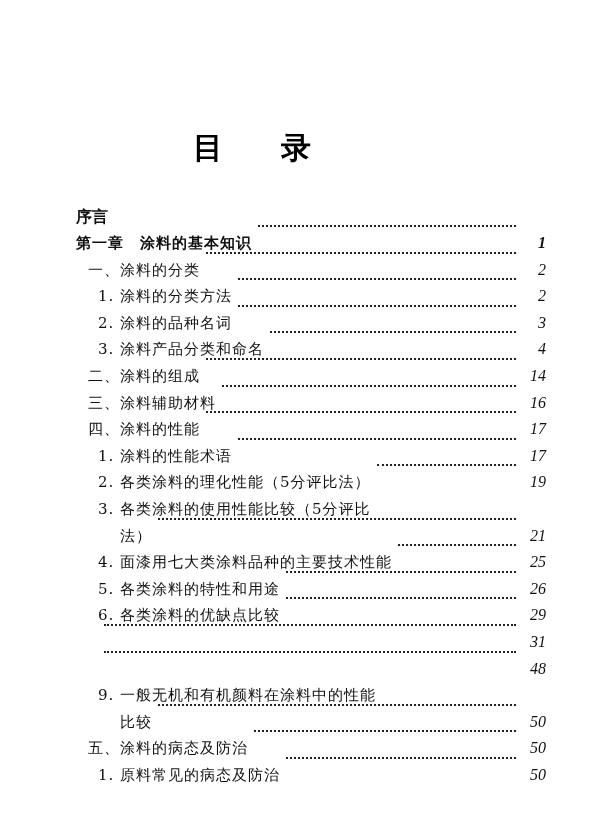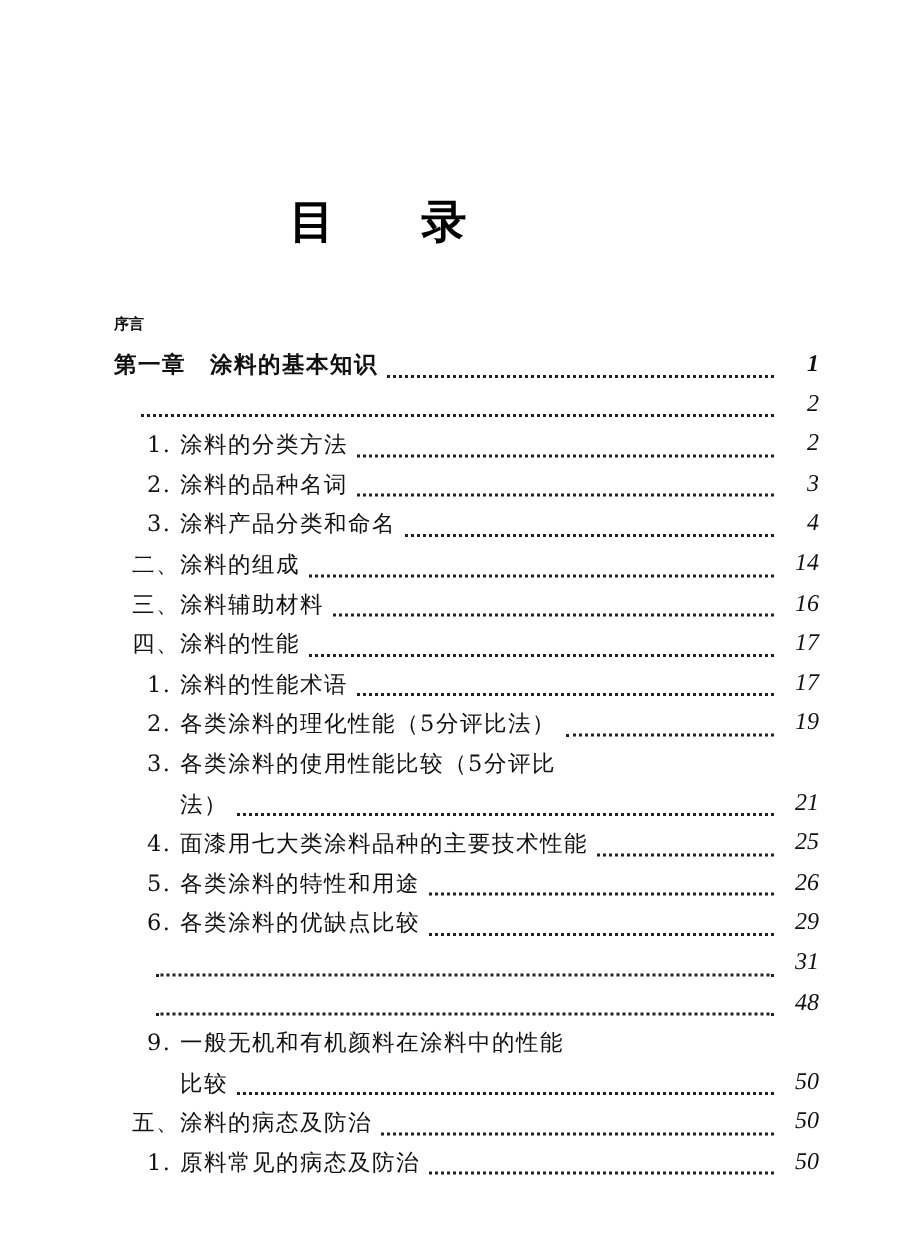--- a/index.html
+++ b/index.html
@@ -22,26 +22,26 @@
     text-indent: 58px;
     color: #000;
   }
   .toc {
     position: absolute;
     top: 204px; left: 76px; width: 470px;
   }
   .preface {
     font-family: Liberation Sans, sans-serif;
     font-weight: bold;
-    font-size: 10px;
+    font-size: 16px;
     height: 26px; line-height: 26px;
   }
   .row {
     display: flex;
-    align-items: flex-end;
+    align-items: flex-start;
     height: 26.6px;
     line-height: 26.6px;
     font-size: 15px;
     white-space: nowrap;
   }
   .row.chapter { font-family: "DejaVu Sans", sans-serif; font-weight: bold; font-size: 15px; }
   .row.l1 { padding-left: 12px; }
   .row.l2 { padding-left: 22px; }
   .row.cont { padding-left: 44px; }
   .label { flex: 0 0 auto; letter-spacing: 1px; }
@@ -67,20 +67,21 @@
 
 <div class="toc">
   <div class="preface">序言</div>
 
   <div class="row chapter">
     <span class="label">第一章　涂料的基本知识</span>
     <span class="leader"></span>
     <span class="pg">1</span>
   </div>
   <div class="row l1">
+    <span class="label">一、涂料的分类</span>
     <span class="leader"></span>
     <span class="pg">2</span>
   </div>
   <div class="row l2">
     <span class="label">1. 涂料的分类方法</span>
     <span class="leader"></span>
     <span class="pg">2</span>
   </div>
   <div class="row l2">
     <span class="label">2. 涂料的品种名词</span>

